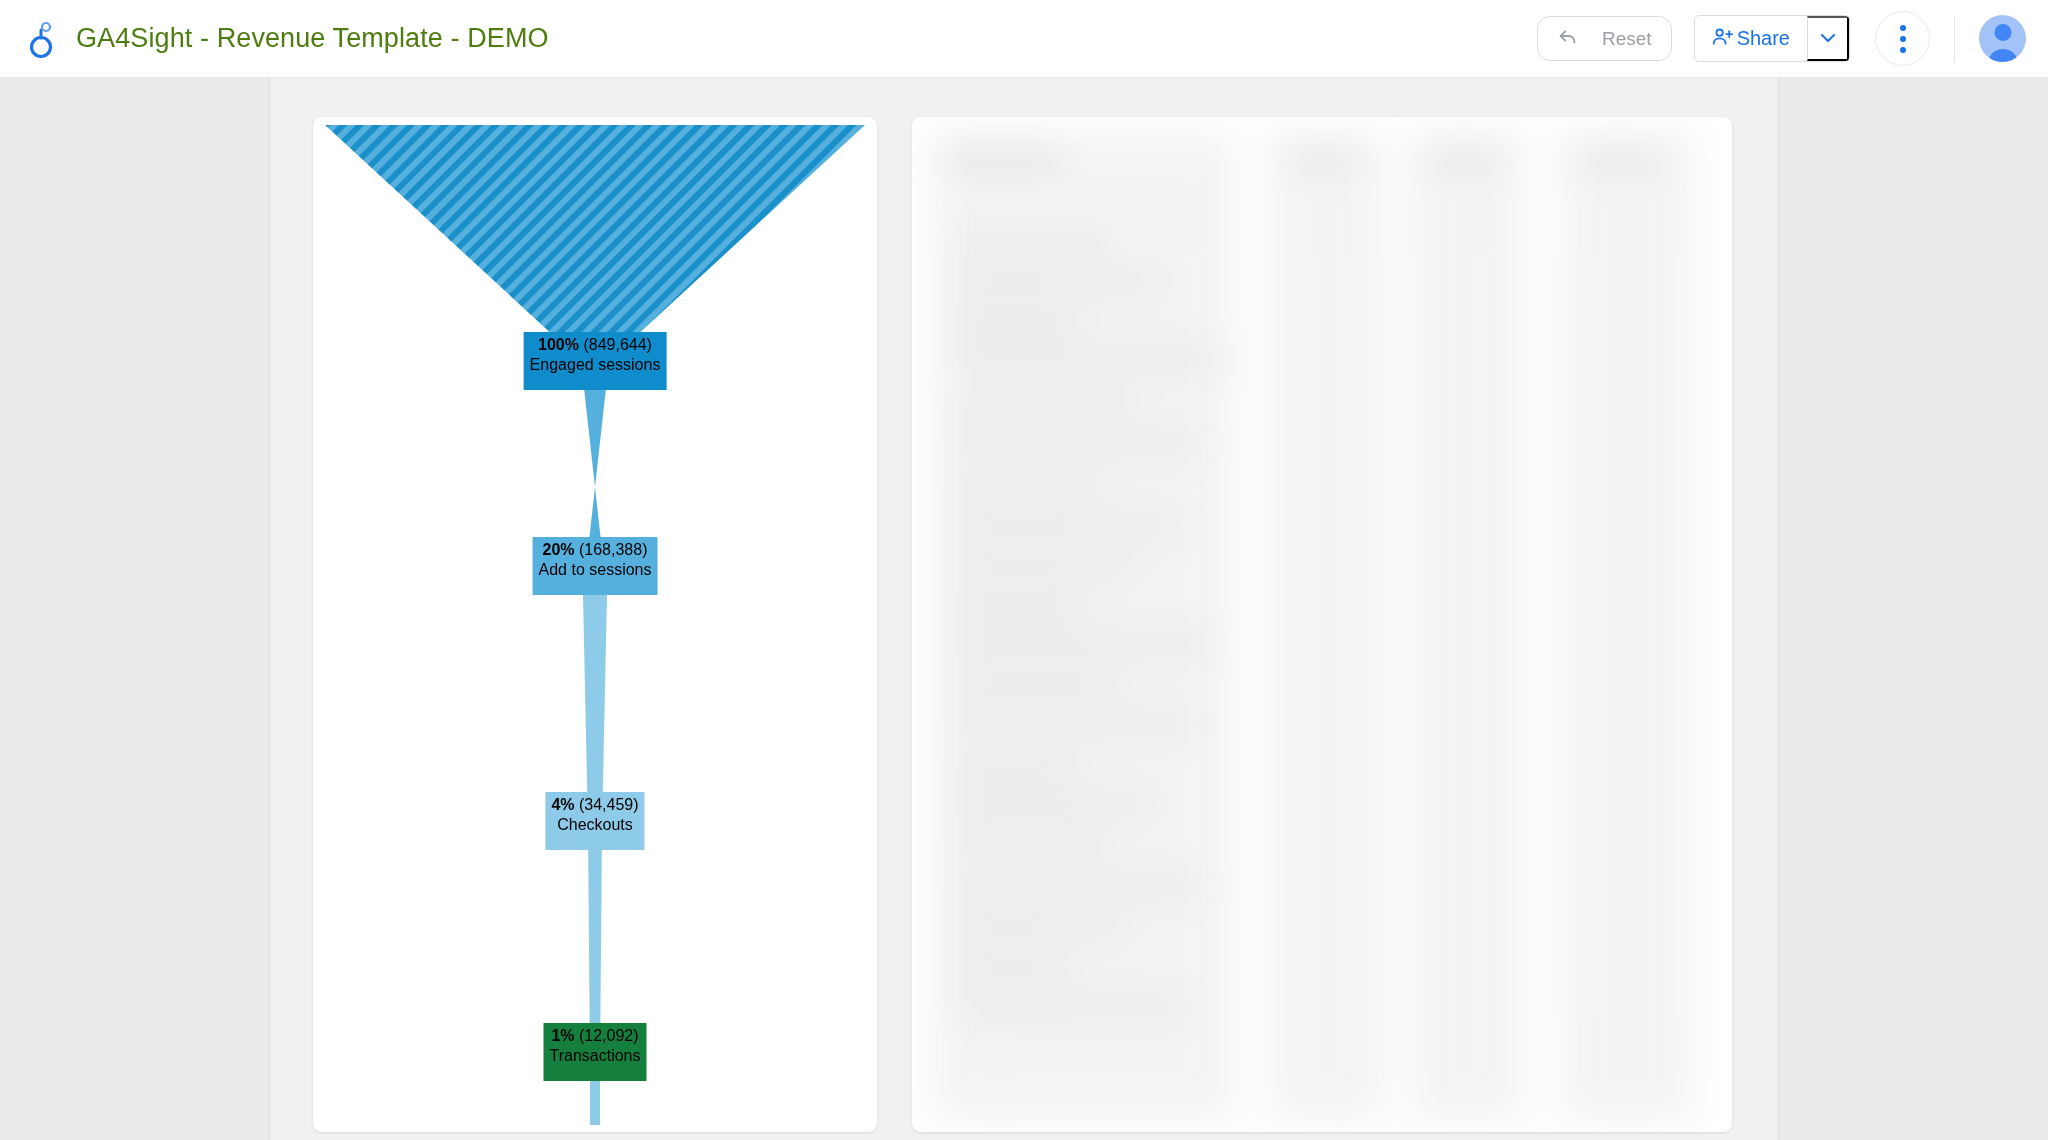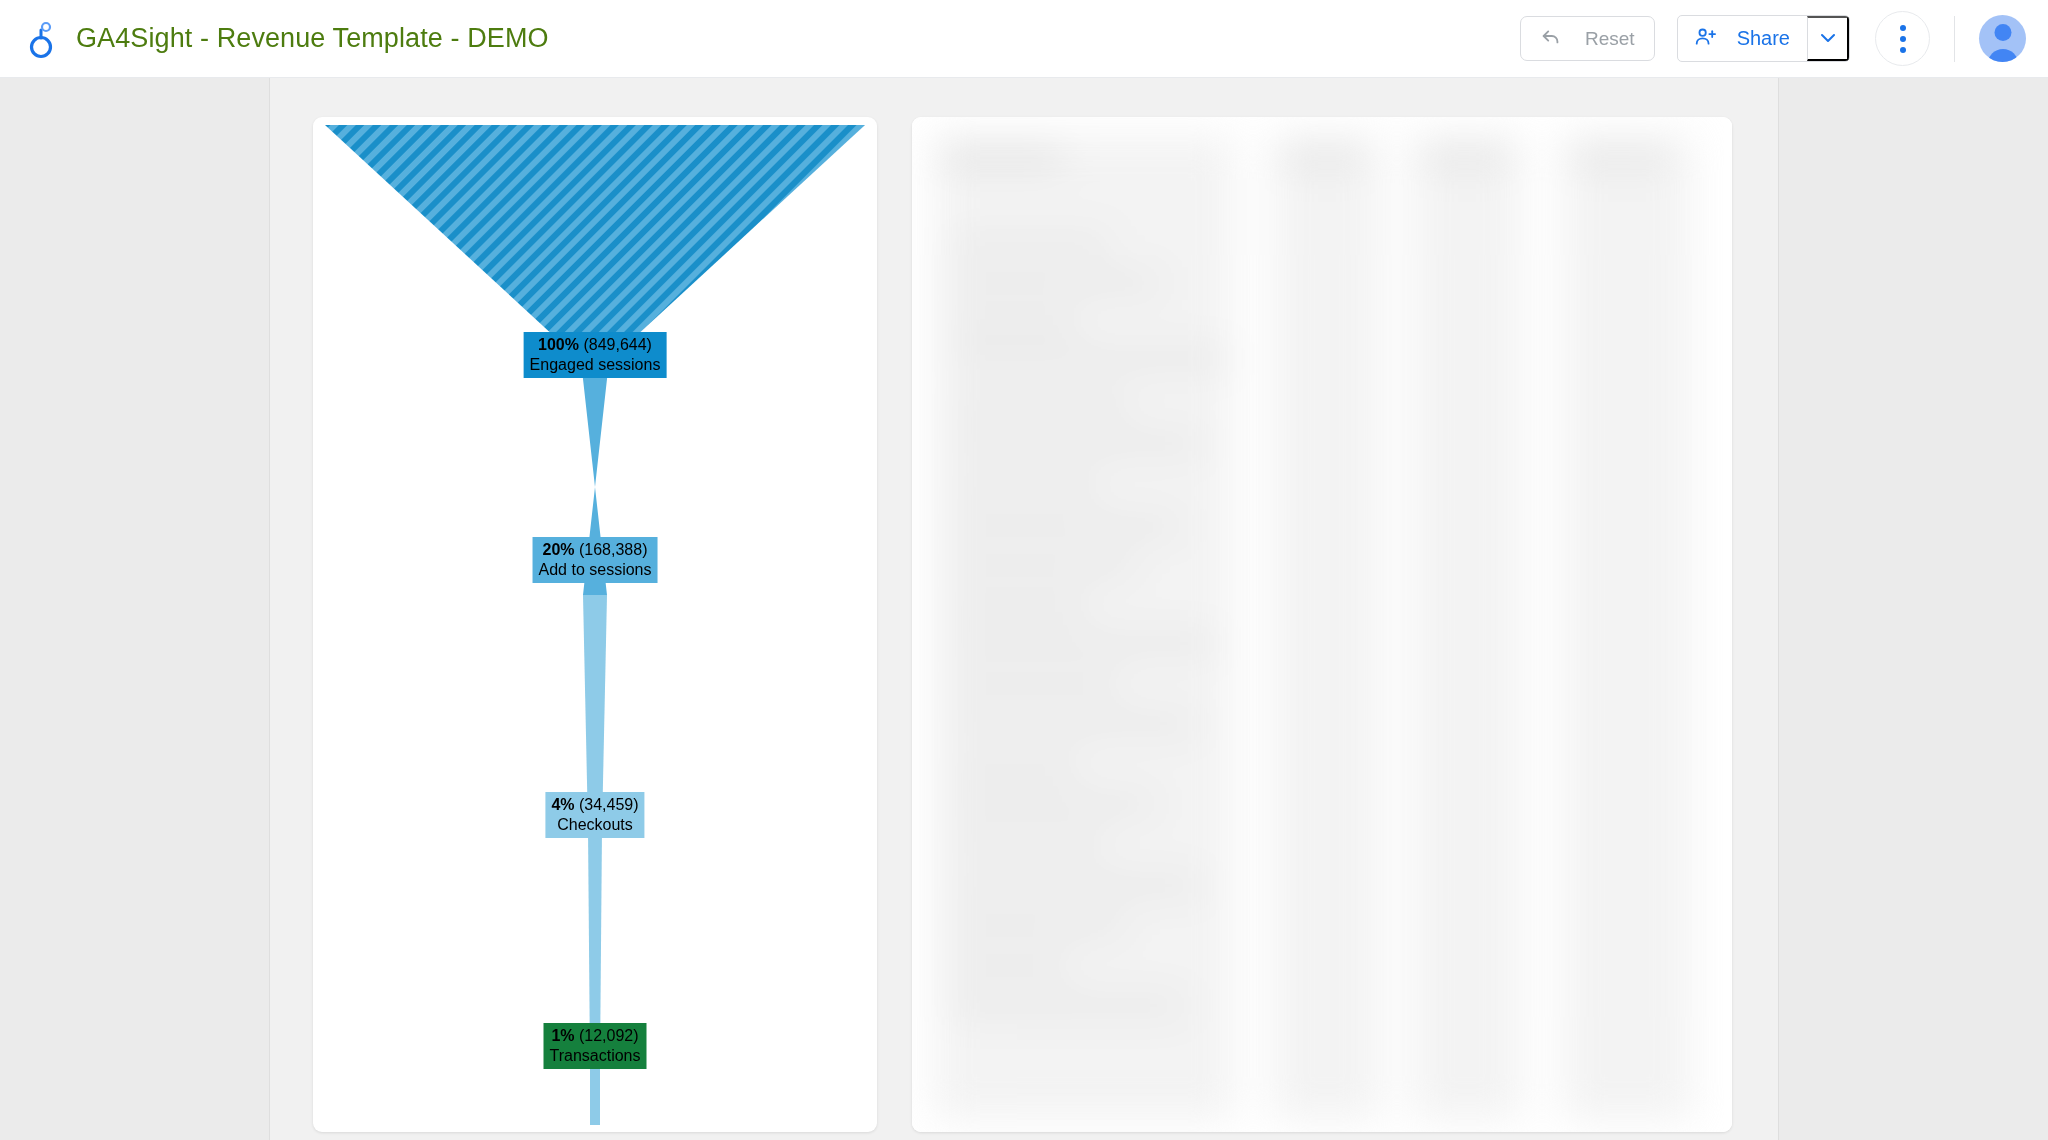--- a/index.html
+++ b/index.html
@@ -45,39 +45,39 @@
     align-items: center;
     padding-right: 22px;
   }
 
   .reset-btn {
     display: flex; align-items: center; justify-content: center;
     gap: 23px;
     height: 45px;
     padding: 0 19px;
     border: 1px solid #dadce0;
-    border-radius: 7px;
+    border-radius: 13px;
     background: #ffffff;
     color: #9aa0a6;
     font-size: 19px;
     font-family: inherit;
     cursor: default;
   }
 
   .share-group {
     display: flex;
     align-items: stretch;
     margin-left: 22px;
     border: 1px solid #dadce0;
     border-radius: 5px;
     overflow: hidden;
     background: #fff;
   }
   .share-btn {
-    display: flex; align-items: center; gap: 20px;
+    display: flex; align-items: center; gap: 3px;
     height: 45px;
     padding: 0 17px 0 16px;
     border: none;
     background: transparent;
     color: #1a73e8;
     font-size: 20px;
     font-family: inherit;
     cursor: pointer;
   }
   .share-caret {
@@ -173,21 +173,21 @@
   }
   .funnel-svg { display: block; width: 564px; height: 1015px; }
 
   .funnel-label {
     position: absolute;
     transform: translateX(-50%);
     text-align: center;
     color: #000000;
     font-family: "Liberation Sans", sans-serif;
     line-height: 1.23;
-    padding: 3px 6px 4px 6px;
+    padding: 3px 6px 16px 6px;
     white-space: nowrap;
   }
   .funnel-label .l1 { font-size: 16px; }
   .funnel-label .l1 b { font-weight: bold; }
   .funnel-label .l2 { font-size: 16px; }
 
   .lbl-0 { background: #0e8ccc; }
   .lbl-1 { background: #56b0dd; }
   .lbl-2 { background: #8ecbe8; }
   .lbl-3 { background: #15803d; }

